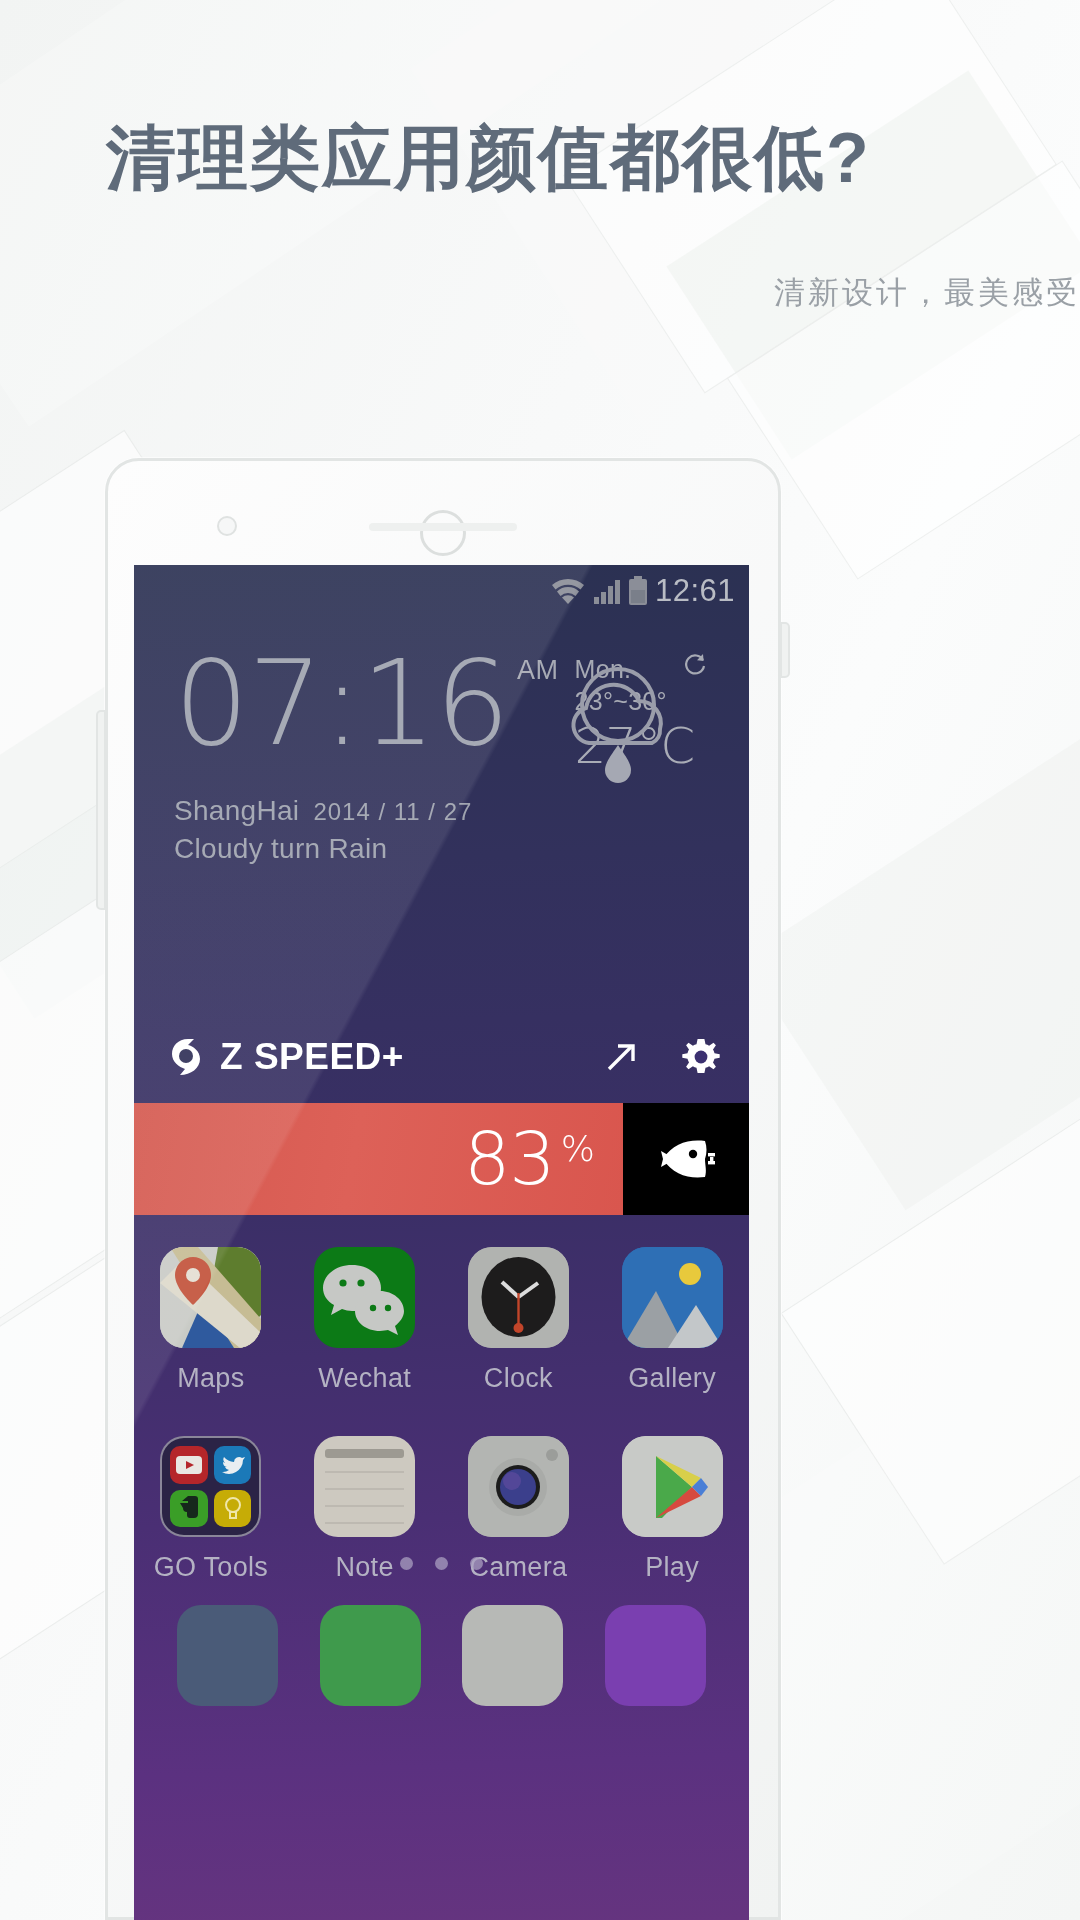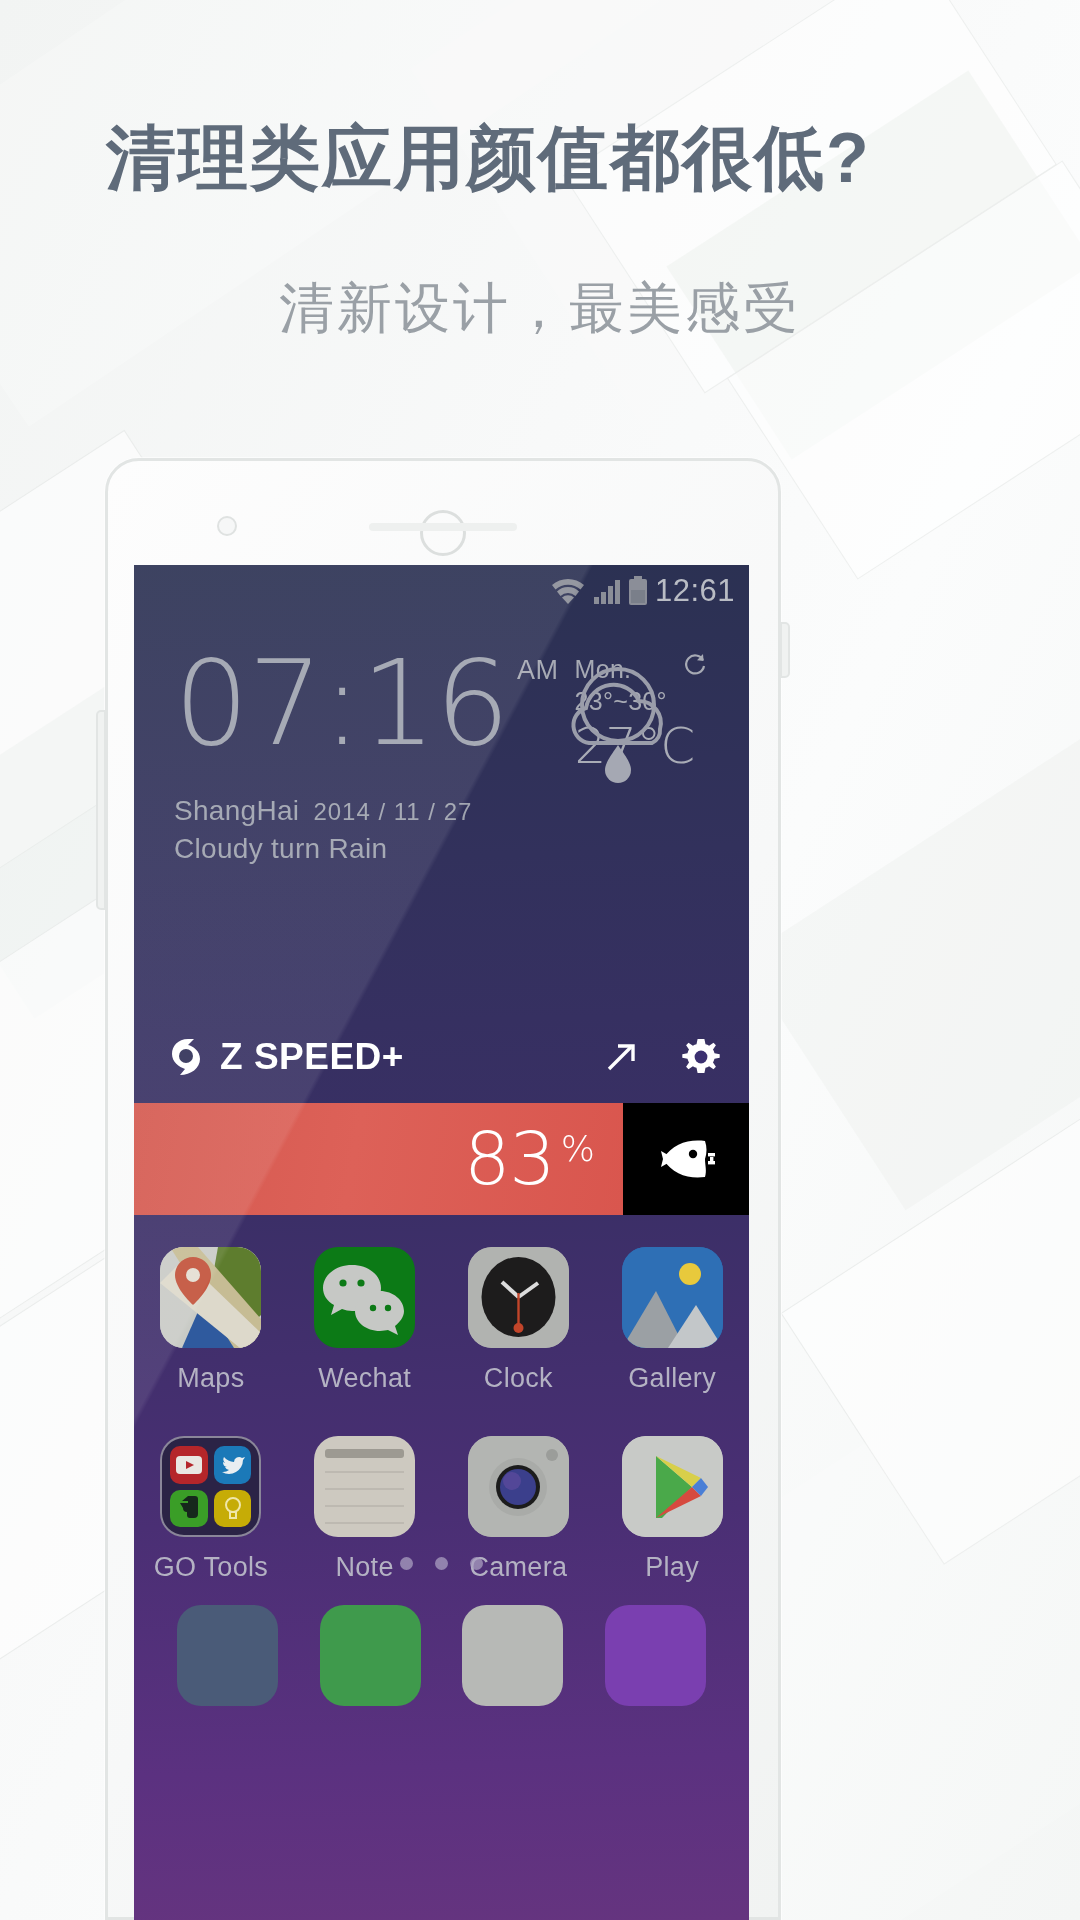--- a/index.html
+++ b/index.html
@@ -19,22 +19,22 @@
   .bgband { position:absolute; background:rgba(255,255,255,.45); transform-origin:center; }
   .bgdim  { position:absolute; background:rgba(233,237,234,.65); transform-origin:center; }
 
   
   #headline {
     position:absolute; top:112px; left:0; width:977px; text-align:center;
     font-size:70px; font-weight:bold; letter-spacing:2px;
     color:#5f6b7a; z-index:4;
   }
   #subtitle {
-    position:absolute; top:272px; left:0; width:1080px; text-align:center;
-    font-size:55px; font-weight:400; letter-spacing:3px;
+    position:absolute; top:272px; left:0; width:1080px; text-align:right;
+    font-size:31px; font-weight:400; letter-spacing:3px;
     color:#9aa0a6; z-index:4;
   }
 
   
   #phone {
     position:absolute; left:105px; top:458px; width:676px; height:1462px; z-index:3;
   }
   #phone-body {
     position:absolute; inset:0;
     background:linear-gradient(125deg,#fdfdfd 0%,#f7f8f8 55%,#f1f3f2 100%);

